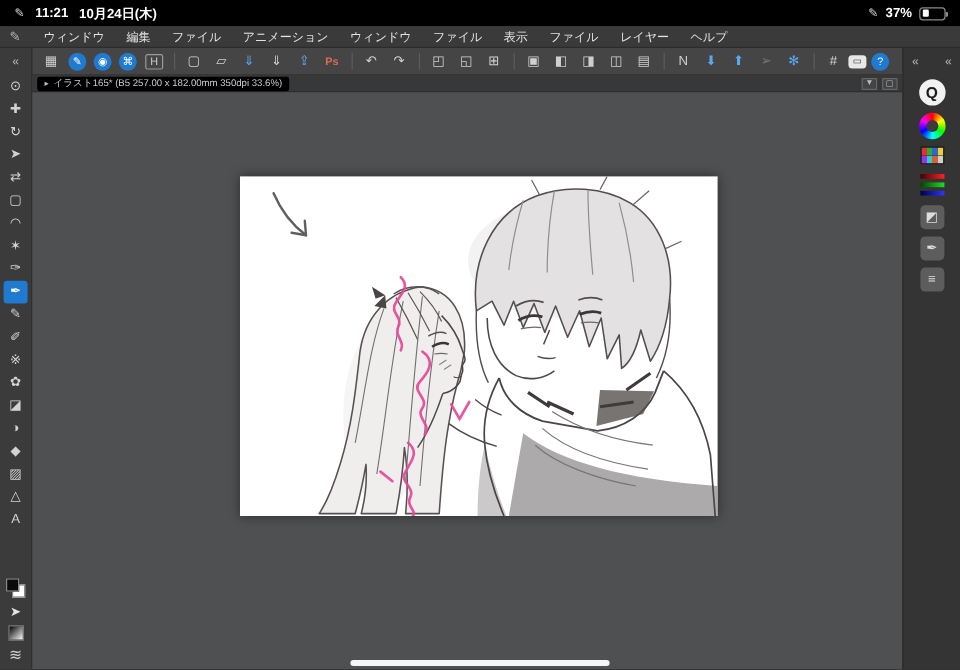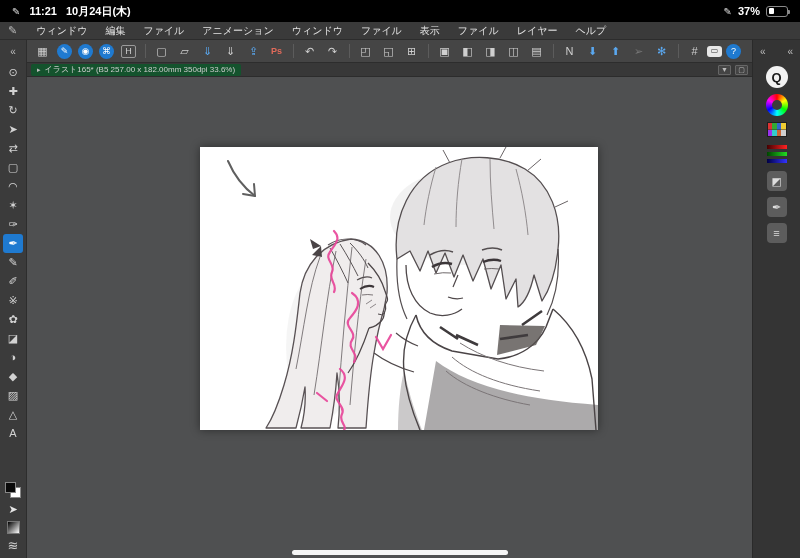--- a/index.html
+++ b/index.html
@@ -49,21 +49,21 @@
   .swatch-pair { position:relative; width:16px; height:16px; }
   .swatch-bg { position:absolute; right:0; bottom:0; width:11px; height:11px; background:#fff; border:1px solid #888; }
   .swatch-fg { position:absolute; left:0; top:0; width:11px; height:11px; background:#0a0a0a; border:1px solid #888; }
   .ls-cursor { color:#e5e5e5; font-size:11px; }
   .gradient-chip { width:13px; height:13px; background:linear-gradient(135deg,#000,#fff); border:1px solid #777; }
   .waves-icon { color:#cfcfcf; font-size:13px; line-height:1; }
 
   
   .tab-bar { position:absolute; top:63px; left:27px; right:48px; height:14px; background:#383838;
     display:flex; align-items:center; border-bottom:1px solid #2c2c2c; padding:0 4px; }
-  .tab { display:flex; align-items:center; gap:4px; background:#14532d; height:12px; padding:0 6px; border-radius:2px; max-width:70%; }
+  .tab { display:flex; align-items:center; gap:4px; background:#000000; height:12px; padding:0 6px; border-radius:2px; max-width:70%; }
   .tab-indicator { color:#bbb; font-size:7px; }
   .tab-label { color:#ccc; font-size:8px; white-space:nowrap; overflow:hidden; }
   .tab-controls { margin-left:auto; display:flex; align-items:center; gap:4px; }
   .tab-ctrl { color:#bbb; font-size:7px; border:1px solid #666; width:13px; height:10px;
     display:flex; align-items:center; justify-content:center; background:#444; border-radius:1px; }
 
   
   .canvas-area { position:absolute; top:77px; left:27px; right:48px; bottom:0; background:#4f5051; }
   .artboard { position:absolute; left:173px; top:70px; width:398px; height:283px; background:#fff;
     box-shadow:0 0 9px rgba(0,0,0,0.45); }

